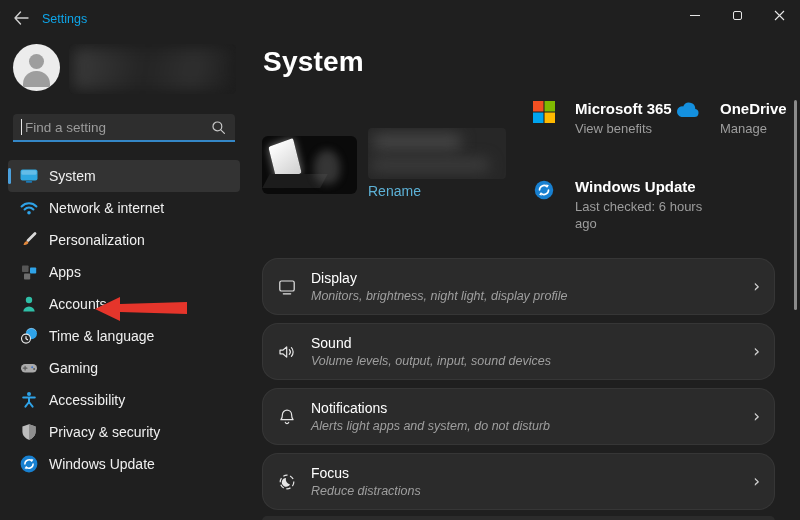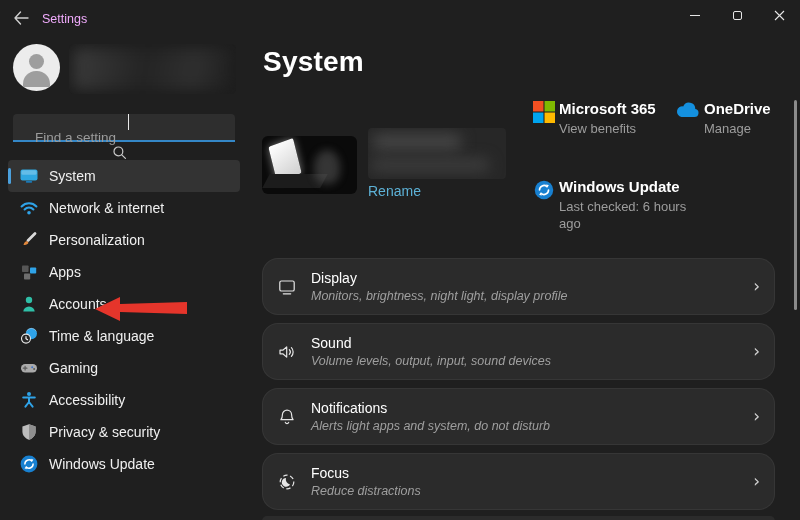--- a/index.html
+++ b/index.html
@@ -4,36 +4,36 @@
 <style>
   * { margin:0; padding:0; box-sizing:border-box; }
   html,body { width:800px; height:520px; overflow:hidden; }
   body { font-family:"Liberation Sans","DejaVu Sans",sans-serif; background:#1f1f1f; color:#fff; position:relative; }
 
   .window { position:absolute; inset:0; width:800px; height:520px; background:#1f1f1f; overflow:hidden; }
 
   
   .titlebar { position:absolute; top:0; left:0; right:0; height:34px; }
   .back-btn { position:absolute; left:12px; top:10px; width:20px; height:16px; cursor:pointer; }
-  .tb-title { position:absolute; left:42px; top:12px; font-size:12.5px; color:#f0abfc; }
+  .tb-title { position:absolute; left:42px; top:12px; font-size:12.5px; color:#0ea5e9; }
   .win-controls { position:absolute; right:0; top:0; height:30px; display:flex; }
   .win-btn { width:42px; height:30px; display:flex; align-items:center; justify-content:center; }
   .min-glyph { width:10px; height:1px; background:#e6e6e6; display:block; }
   .max-glyph { width:9px; height:9px; border:1px solid #e6e6e6; border-radius:2px; display:block; }
 
   
   .sidebar { position:absolute; left:0; top:34px; width:250px; bottom:0; }
   .account { position:absolute; left:13px; top:10px; width:224px; height:50px; display:flex; }
   .avatar { width:47px; height:47px; border-radius:50%; background:#ececec; position:relative; overflow:hidden; flex:none; }
   .avatar .head { position:absolute; left:16px; top:10px; width:15px; height:15px; border-radius:50%; background:#9e9e9e; }
   .avatar .body { position:absolute; left:10px; top:27px; width:27px; height:16px; border-radius:13px 13px 0 0; background:#9e9e9e; }
   .name-blur { margin-left:9px; width:167px; height:50px; border-radius:5px; background:#1d1d1d; overflow:hidden; position:relative; }
   .name-blur .smudge { position:absolute; inset:4px; background:linear-gradient(100deg,#383838 5%,#242424 45%,#2f2f2f 75%,#1f1f1f); filter:blur(7px); border-radius:6px; }
 
-  .searchbox { position:absolute; left:13px; top:80px; width:222px; height:28px; background:#2e2e2e; border-radius:4px 4px 0 0; border-bottom:2px solid #3487c7; display:flex; align-items:center;flex-direction:column; }
+  .searchbox { position:absolute; left:13px; top:80px; width:222px; height:28px; background:#2e2e2e; border-radius:4px 4px 0 0; border-bottom:2px solid #3487c7; display:flex; align-items:center; }
   .caret { width:1px; height:16px; background:#e8e8e8; margin-left:8px; flex:none; }
   .search-input { flex:1; background:transparent; border:none; outline:none; color:#d9d9d9; font-size:13.5px; padding:0 4px 0 3px; font-family:inherit; }
   .search-input::placeholder { color:#9c9c9c; }
   .search-glyph { margin-right:9px; flex:none; }
 
   .nav { position:absolute; left:8px; top:126px; width:232px; }
   .nav-item { height:32px; display:flex; align-items:center; padding-left:11px; border-radius:4px; position:relative; cursor:pointer; }
   .nav-item.active { background:#333333; }
   .accent-pill { position:absolute; left:0px; top:8px; width:3px; height:16px; border-radius:2px; background:#4ba0dd; }
   .nav-ico { width:20px; height:20px; flex:none; margin-right:10px; display:flex; align-items:center; justify-content:center; }
@@ -49,21 +49,21 @@
   .device-thumb { position:absolute; left:12px; top:102px; width:95px; height:58px; border-radius:6px; background:#0a0a0a; overflow:hidden; }
   .device-thumb .screen { position:absolute; left:10px; top:6px; width:26px; height:36px; background:linear-gradient(160deg,#ffffff,#cfcfcf); transform:rotate(-14deg) skewY(-6deg); border-radius:2px; box-shadow:0 0 8px rgba(255,255,255,.45); }
   .device-thumb .base { position:absolute; left:4px; top:38px; width:58px; height:14px; background:#1c1c1c; transform:skewX(-28deg); }
   .device-thumb .blob { position:absolute; left:52px; top:14px; width:26px; height:34px; background:#6a6a6a; opacity:.45; border-radius:50% 50% 40% 40%; filter:blur(4px); }
 
   .device-name-blur { position:absolute; left:118px; top:94px; width:138px; height:51px; border-radius:4px; background:#272727; overflow:hidden; }
   .device-name-blur .smudge1 { position:absolute; left:4px; top:6px; width:90px; height:16px; background:#454545; border-radius:8px; filter:blur(7px); }
   .device-name-blur .smudge2 { position:absolute; left:2px; top:30px; width:120px; height:14px; background:#3c3c3c; border-radius:8px; filter:blur(7px); }
   .rename-link { position:absolute; left:118px; top:149px; font-size:14px; color:#5db2d7; cursor:pointer; }
 
-  .qi-block { position:absolute; display:flex; gap:4px; cursor:pointer; }
+  .qi-block { position:absolute; display:flex; gap:20px; cursor:pointer; }
   .qi-ms365 { left:283px; top:65px; }
   .qi-onedrive { left:424px; top:65px; }
   .qi-winupdate { left:283px; top:143px; }
   .qi-ico { flex:none; margin-top:2px; }
   .qi-title { font-size:15px; font-weight:700; color:#ffffff; line-height:19px; }
   .qi-sub { font-size:13px; color:#9d9d9d; line-height:17px; margin-top:2px; }
   .qi-winupdate .qi-sub { max-width:150px; }
 
   .cards { position:absolute; left:12px; top:224px; width:513px; }
   .card { height:57px; margin-bottom:8px; background:#2b2b2b; border:1px solid rgba(255,255,255,.055); border-radius:16px; display:flex; align-items:center; padding:0 14px; cursor:pointer; }

